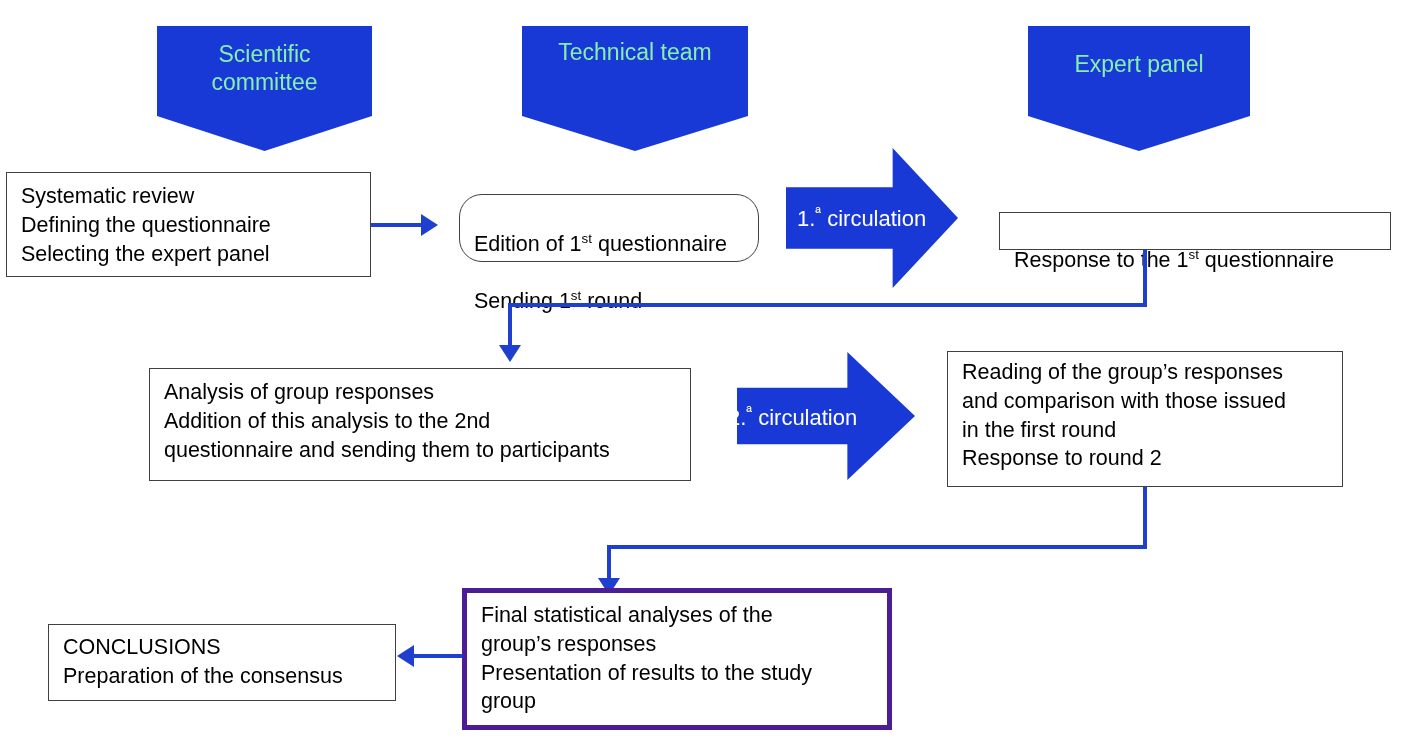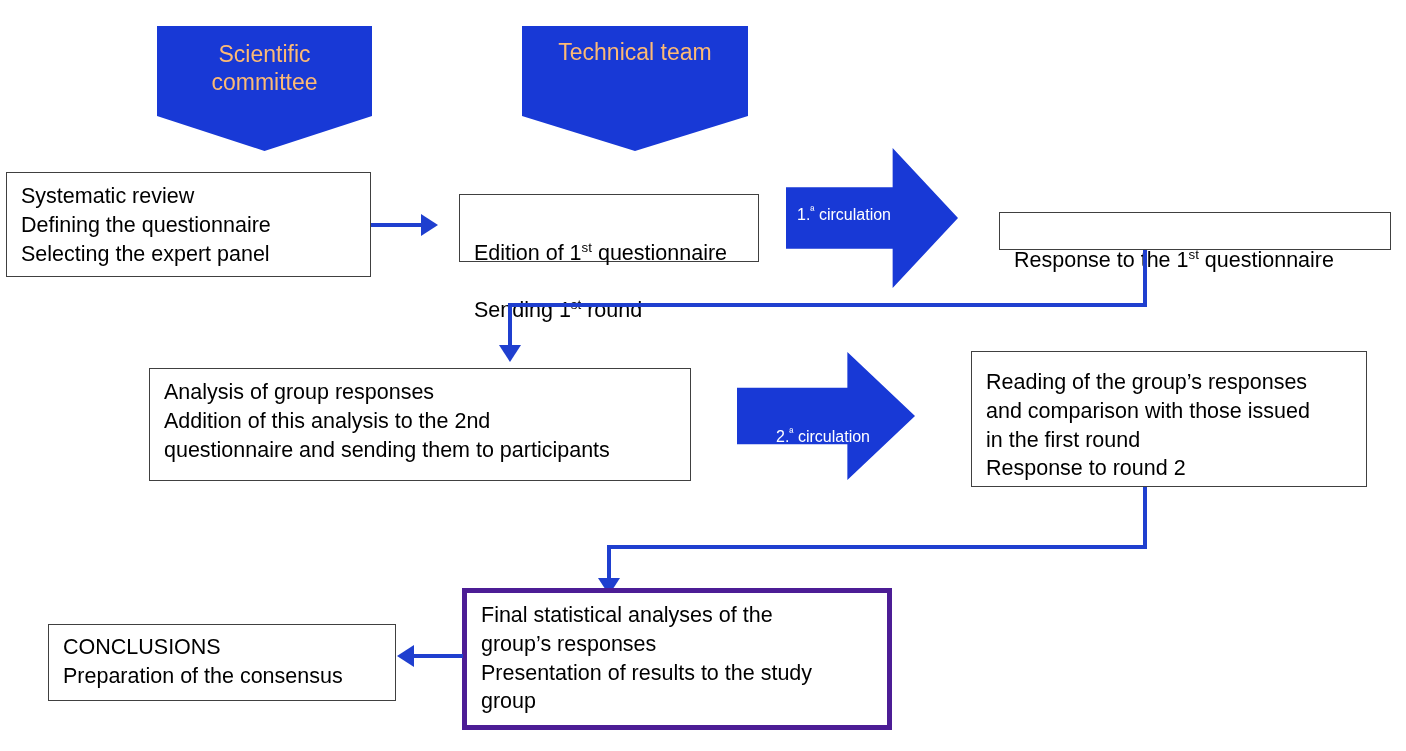--- a/index.html
+++ b/index.html
@@ -15,21 +15,21 @@
     width: 1406px;
     height: 751px;
     background: #ffffff;
     overflow: hidden;
   }
 
   
   .banner {
     position: absolute;
     background: #1839d6;
-    color: #fdba74;
+    color: #86efac;
     text-align: center;
     font-size: 23px;
     line-height: 1.22;
     padding-top: 14px;
     box-sizing: border-box;
     -webkit-clip-path: polygon(0 0, 100% 0, 100% 72%, 50% 100%, 0 72%);
     clip-path: polygon(0 0, 100% 0, 100% 72%, 50% 100%, 0 72%);
   }
   .banner-label { display: block; white-space: pre-line; }
 
@@ -52,21 +52,21 @@
   
   .block-arrow {
     position: absolute;
     background: #1839d6;
     -webkit-clip-path: polygon(0 28%, 62% 28%, 62% 0, 100% 50%, 62% 100%, 62% 72%, 0 72%);
     clip-path: polygon(0 28%, 62% 28%, 62% 0, 100% 50%, 62% 100%, 62% 72%, 0 72%);
   }
   .block-arrow-label {
     position: absolute;
     color: #ffffff;
-    font-size: 16px;
+    font-size: 22px;
     white-space: nowrap;
     pointer-events: none;
   }
 
   
   .seg {
     position: absolute;
     background: #1f3fcf;
   }
   .seg.h { height: 4px; }
@@ -102,29 +102,32 @@
 
   <div class="banner" style="left:157px; top:26px; width:215px; height:125px;">
     <span class="banner-label">Scientific
 committee</span>
   </div>
 
   <div class="banner" style="left:522px; top:26px; width:226px; height:125px; padding-top:12px;">
     <span class="banner-label">Technical team</span>
   </div>
 
+  <div class="banner" style="left:1028px; top:26px; width:222px; height:125px; padding-top:24px;">
+    <span class="banner-label">Expert panel</span>
+  </div>
 
   <div class="box" style="left:6px; top:172px; width:365px; height:105px;">Systematic review
 Defining the questionnaire
 Selecting the expert panel</div>
 
   <div class="seg h" style="left:371px; top:223px; width:52px;"></div>
   <div class="arrowhead right" style="left:421px; top:214px;"></div>
 
-  <div class="box" style="left:459px; top:194px; width:300px; height:68px; padding-top:15px;">
+  <div class="box" style="left:459px; top:194px; width:300px; height:68px; padding-top:6px;border-radius:23px;">
     <span>Edition of 1<sup>st</sup> questionnaire</span><br>
     <span>Sending 1<sup>st</sup> round</span>
   </div>
 
   <div class="block-arrow" style="left:786px; top:148px; width:172px; height:140px;"></div>
   <div class="block-arrow-label" style="left:797px; top:206px;">1.<sup style="font-size:0.7em; vertical-align:super;">ª</sup> circulation</div>
 
   <div class="box" style="left:999px; top:212px; width:392px; height:38px; padding-top:4px;">
     <span>Response to the 1<sup>st</sup> questionnaire</span>
   </div>
@@ -132,23 +135,23 @@
   <div class="seg v" style="left:1143px; top:250px; height:57px;"></div>
   <div class="seg h" style="left:508px; top:303px; width:639px;"></div>
   <div class="seg v" style="left:508px; top:303px; height:44px;"></div>
   <div class="arrowhead down" style="left:499px; top:345px;"></div>
 
   <div class="box" style="left:149px; top:368px; width:542px; height:113px;">Analysis of group responses
 Addition of this analysis to the 2nd
 questionnaire and sending them to participants</div>
 
   <div class="block-arrow" style="left:737px; top:352px; width:178px; height:128px;"></div>
-  <div class="block-arrow-label" style="left:776px; top:405px;margin-top:23px;">2.<sup style="font-size:0.7em; vertical-align:super;">ª</sup> circulation</div>
+  <div class="block-arrow-label" style="left:728px; top:405px;">2.<sup style="font-size:0.7em; vertical-align:super;">ª</sup> circulation</div>
 
-  <div class="box" style="left:947px; top:351px; width:396px; height:136px; padding-top:16px;margin-left:24px;">Reading of the group’s responses
+  <div class="box" style="left:947px; top:351px; width:396px; height:136px; padding-top:6px;">Reading of the group’s responses
 and comparison with those issued
 in the first round
 Response to round 2</div>
 
   <div class="seg v" style="left:1143px; top:487px; height:62px;"></div>
   <div class="seg h" style="left:607px; top:545px; width:540px;"></div>
   <div class="seg v" style="left:607px; top:545px; height:37px;"></div>
   <div class="arrowhead down" style="left:598px; top:578px;"></div>
 
   <div class="box thick" style="left:462px; top:588px; width:430px; height:142px; padding-top:8px;">Final statistical analyses of the

